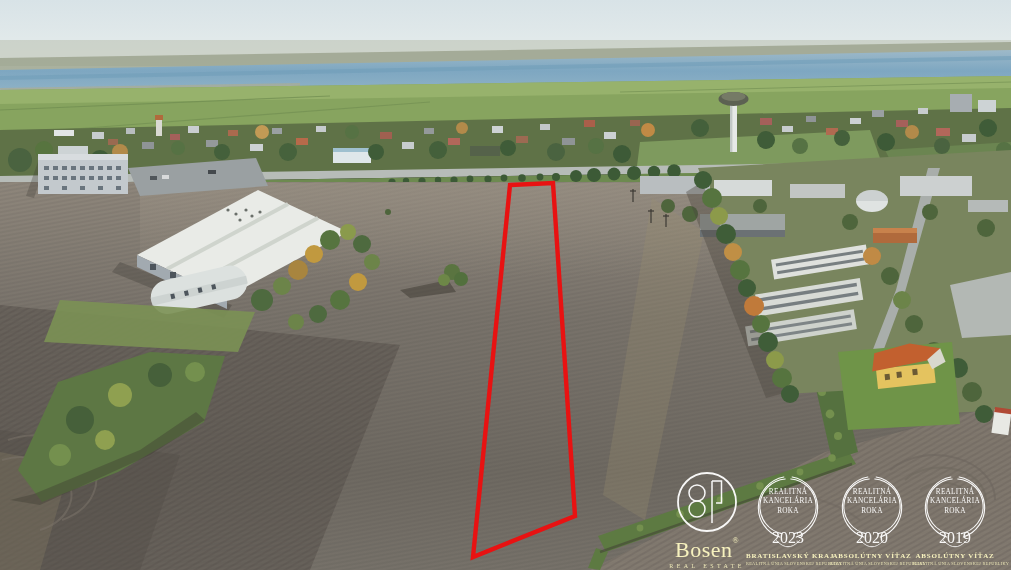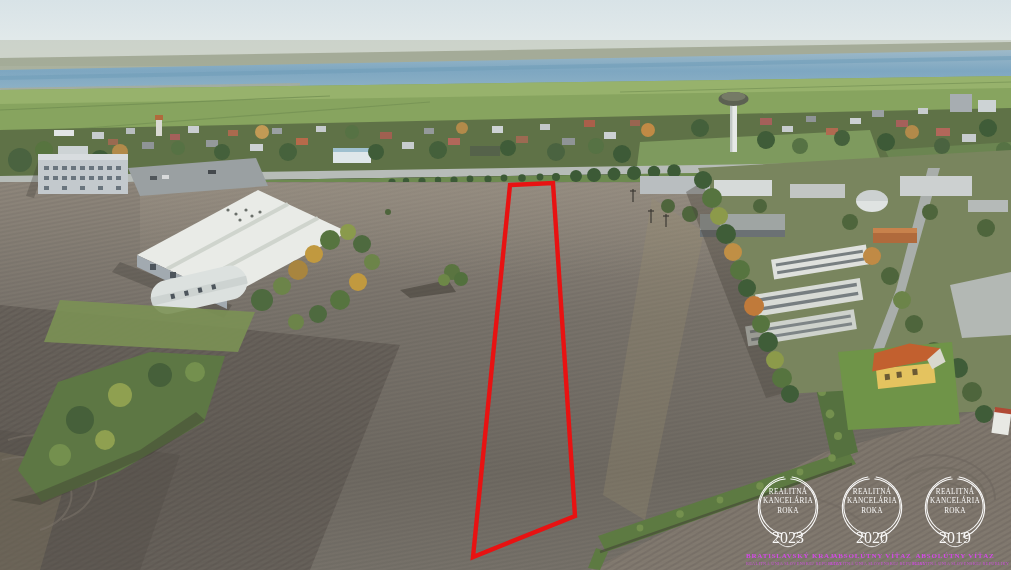--- a/index.html
+++ b/index.html
@@ -1,20 +1,20 @@
 <!DOCTYPE html>
 <html><head>
 <meta charset="utf-8">
 <style>
   html,body{margin:0;padding:0;background:#222;}
   #stage{position:relative;width:1011px;height:570px;overflow:hidden;
          font-family:"Liberation Serif","DejaVu Serif",serif;}
   #photo{position:absolute;inset:0;display:block;}
   
-  .wm{position:absolute;color:#d946ef;opacity:.95;text-align:center;user-select:none;}
+  .wm{position:absolute;color:#fef9c3;opacity:.95;text-align:center;user-select:none;}
   #logo{left:660px;top:466px;width:94px;}
   #logo svg{display:block;margin:4px auto 0;}
   .brand{font-size:22px;letter-spacing:.5px;line-height:1;margin-top:3px;}
   .brand sup{font-size:8px;vertical-align:14px;}
   .brand-sub{font-size:6px;letter-spacing:3.4px;opacity:.92;margin-top:2px;}
   .badge{position:absolute;top:472px;width:84px;}
   .badge svg{display:block;margin:0 auto;}
   .badge .wtxt{fill:#fff;text-anchor:middle;font-family:"Liberation Serif","DejaVu Serif",serif;}
   .badge .t1{font-size:10.5px;letter-spacing:.4px;}
   .badge .yr{font-size:23px;}
@@ -423,20 +423,33 @@
     </g>
     <rect x="993" y="410" width="17" height="24" fill="#e8e9e4" transform="rotate(8 1001 422)"></rect>
     <rect x="993" y="408" width="17" height="5" fill="#b04a35" transform="rotate(8 1001 422)"></rect>
   </g>
 
   <g>
     <polygon points="510,185 553,183 575,516 473,557" fill="none" stroke="#e81212" stroke-width="4.4" stroke-linejoin="miter"></polygon>
   </g>
 </svg>
 
+<div class="wm" id="logo">
+  <svg width="64" height="64" viewBox="0 0 64 64">
+    <g fill="none" stroke="#fff">
+      <circle cx="32" cy="32" r="29" stroke-width="1.8"></circle>
+      <circle cx="22" cy="23" r="8" stroke-width="1.5"></circle>
+      <circle cx="22" cy="39" r="8" stroke-width="1.5"></circle>
+      <path d="M37,11 V53" stroke-width="1.5"></path>
+      <path d="M37,11 H46.5 V33 H41" stroke-width="1.5"></path>
+    </g>
+  </svg>
+  <div class="brand"><span>Bosen</span><sup>®</sup></div>
+  <div class="brand-sub">REAL ESTATE</div>
+</div>
 
 <div class="wm badge" id="badge-2023">
   <svg width="76" height="79" viewBox="0 0 110 114">
     <path class="arc" d="M43,94 A45,45 0 0 1 49,7"></path>
     <path class="arc" d="M46,89 A40,40 0 0 1 51,10"></path>
     <path class="arc" d="M67,94 A45,45 0 0 0 61,7"></path>
     <path class="arc" d="M64,89 A40,40 0 0 0 59,10"></path>
     <path class="fl" d="M38,99 Q48,109 55,108"></path>
         <path class="fl" d="M72,99 Q62,109 55,108"></path>
     <text class="wtxt t1" x="55" y="31">REALITNÁ</text>

